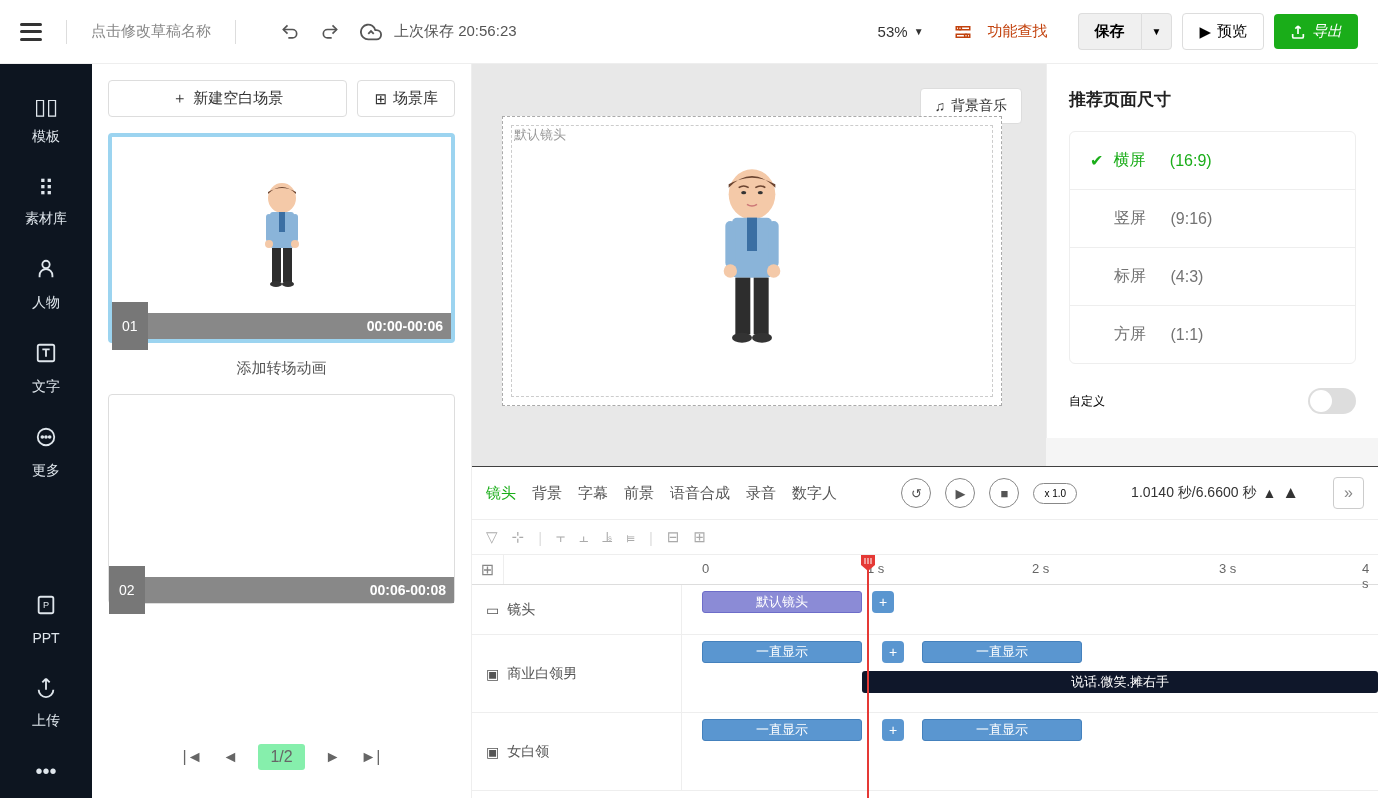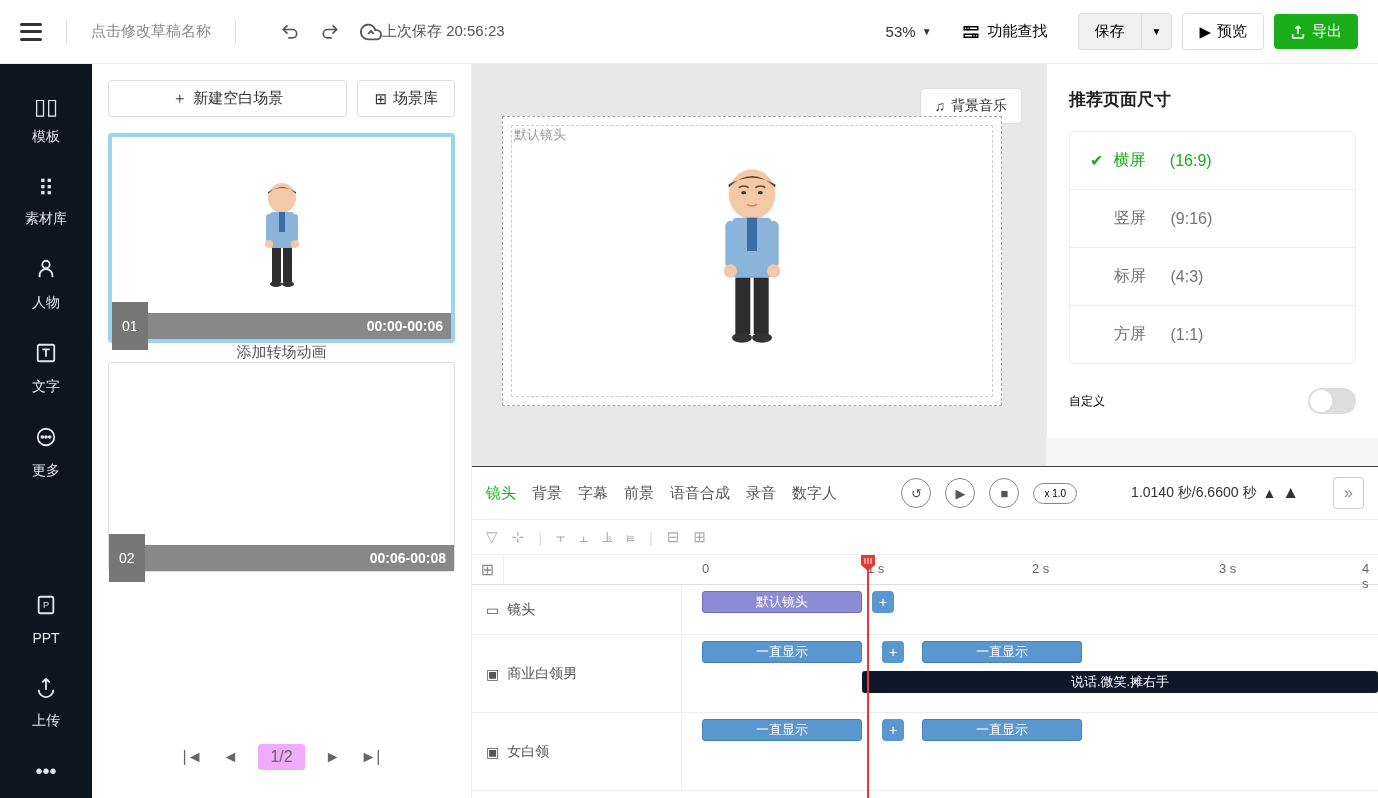--- a/index.html
+++ b/index.html
@@ -5,52 +5,52 @@
 * { box-sizing: border-box; margin: 0; padding: 0; font-family: -apple-system, "Microsoft YaHei", sans-serif; }
 body { width: 1378px; height: 798px; background: #f5f5f5; overflow: hidden; position: relative; }
 
 
 .topbar { position: absolute; top: 0; left: 0; right: 0; height: 64px; background: #fff; display: flex; align-items: center; padding: 0 20px; border-bottom: 1px solid #eee; }
 .hamburger { width: 22px; height: 18px; display: flex; flex-direction: column; justify-content: space-between; cursor: pointer; }
 .hamburger span { height: 3px; background: #333; border-radius: 2px; }
 .divider { width: 1px; height: 24px; background: #ddd; margin: 0 24px; }
 .draft-name { color: #888; font-size: 15px; }
 .topbar .icon-btn { margin-left: 20px; color: #555; cursor: pointer; display: flex; align-items: center; }
-.last-save { margin-left: 0; color: #555; font-size: 15px; }
+.last-save { margin-left: 12px; color: #555; font-size: 15px; }
 .spacer { flex: 1; }
 .zoom { color: #333; font-size: 15px; margin-right: 30px; display: flex; align-items: center; gap: 6px; }
-.func-search { color: #000000; font-size: 15px; margin-right: 30px; display: flex; align-items: center; gap: 8px; }
+.func-search { color: #c2410c; font-size: 15px; margin-right: 30px; display: flex; align-items: center; gap: 16px; }
 .btn { padding: 8px 16px; border-radius: 4px; font-size: 15px; cursor: pointer; border: 1px solid #ddd; background: #fff; display: inline-flex; align-items: center; gap: 6px; }
 .btn-group { display: flex; }
-.btn-group .btn:first-child { border-radius: 4px 0 0 4px; border-right: none; }
+.btn-group .btn:first-child { border-radius: 4px 0 0 4px; border-right: none; font-weight: bold; }
 .btn-group .dd { border-radius: 0 4px 4px 0; padding: 8px 10px; }
 .btn-gray { background: #f0f0f0; }
-.btn-green { background: #1aad19; color: #fff; border: none; }
+.btn-green { background: #1aad19; color: #fff; border: none; font-style: italic; }
 .topbar .gap { width: 10px; }
 
 
 .sidebar-left { position: absolute; top: 64px; left: 0; bottom: 0; width: 92px; background: #0d1520; display: flex; flex-direction: column; align-items: center; padding-top: 30px; gap: 30px; }
 .sb-item { color: #dfe6ec; font-size: 14px; text-align: center; cursor: pointer; display: flex; flex-direction: column; align-items: center; gap: 8px; }
 .sb-item .ic { font-size: 22px; }
 .sb-spacer { flex: 1; }
 .sb-more { color: #dfe6ec; padding-bottom: 15px; font-size: 20px; cursor: pointer; }
 
 
 .scene-panel { position: absolute; top: 64px; left: 92px; bottom: 0; width: 380px; background: #fff; border-right: 1px solid #eee; padding: 16px; display: flex; flex-direction: column; }
 .scene-actions { display: flex; gap: 10px; margin-bottom: 16px; }
 .scene-actions .btn { flex: 1; justify-content: center; color: #333; }
 .scene-actions .btn:last-child { flex: 0 0 auto; }
 .scene-card { position: relative; border: 4px solid #9cd4f0; border-radius: 4px; background: #fff; height: 210px; display: flex; align-items: center; justify-content: center; }
 .scene-card.plain { border: 1px solid #ddd; }
 .scene-footer { position: absolute; bottom: 0; left: 0; right: 0; height: 26px; background: #888; display: flex; align-items: center; color: #fff; font-size: 14px; }
 .scene-footer .num { background: #777; padding: 16px 10px; }
 .scene-footer .time { margin-left: auto; padding: 0 8px; font-weight: 600; }
-.transition { text-align: center; color: #555; font-size: 15px; margin: 0 0; cursor: pointer; }
+.transition { text-align: center; color: #555; font-size: 15px; margin: 16px 0; cursor: pointer; }
 .pager { display: flex; align-items: center; justify-content: center; gap: 20px; padding: 12px 0; color: #666; }
-.pager .pg { background: #f0abfc; border-radius: 3px; padding: 4px 12px; }
+.pager .pg { background: #86efac; border-radius: 3px; padding: 4px 12px; }
 
 
 .canvas-area { position: absolute; top: 64px; left: 472px; right: 332px; height: 402px; background: #e8e8e8; }
 .bgmusic-btn { position: absolute; top: 24px; right: 24px; background: #fff; border: 1px solid #ddd; border-radius: 4px; padding: 8px 14px; font-size: 14px; color: #333; display: flex; align-items: center; gap: 6px; cursor: pointer; }
 .stage-wrap { position: absolute; top: 52px; left: 30px; width: 500px; height: 290px; border: 1px dashed #aaa; background: #fff; }
 .stage-inner { position: absolute; top: 8px; left: 8px; right: 8px; bottom: 8px; border: 1px dashed #ccc; }
 .stage-label { position: absolute; top: 0; left: 2px; color: #999; font-size: 13px; }
 
 
 .right-panel { position: absolute; top: 64px; right: 0; width: 332px; background: #fff; border-left: 1px solid #eee; padding: 24px 22px; }

